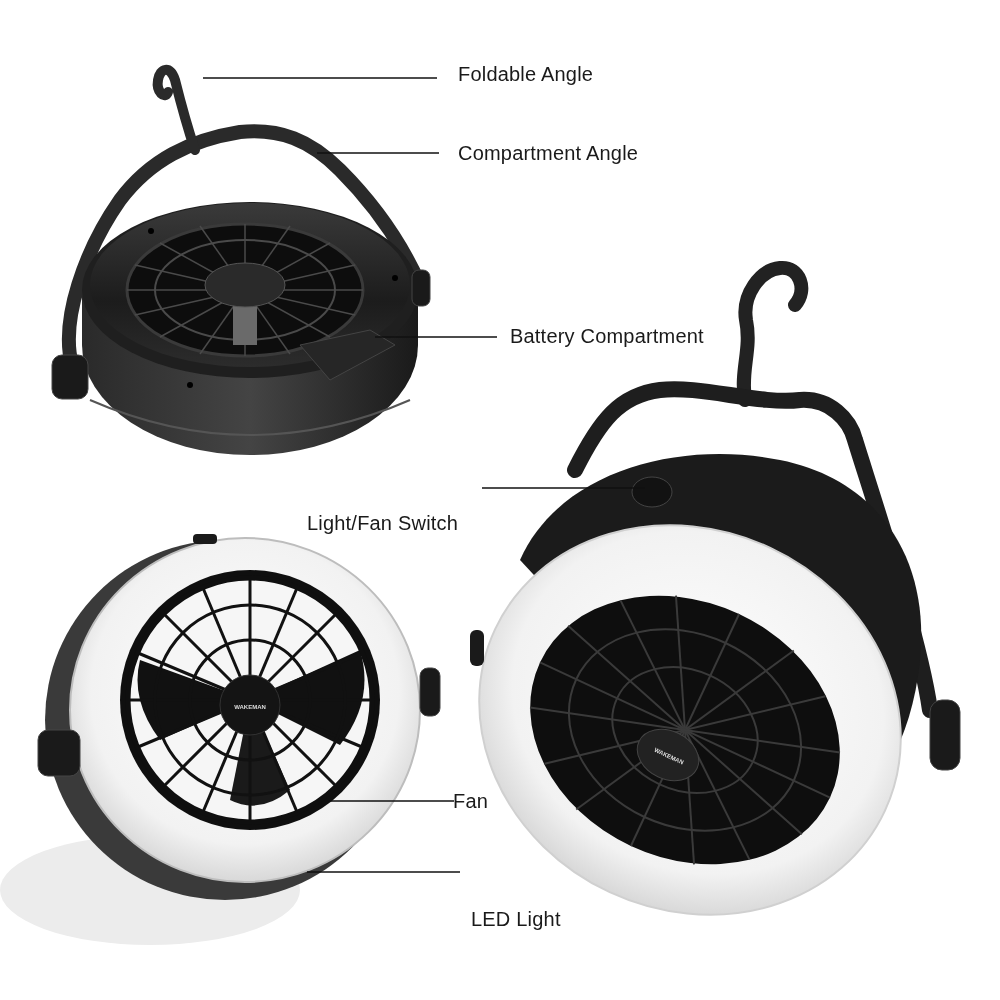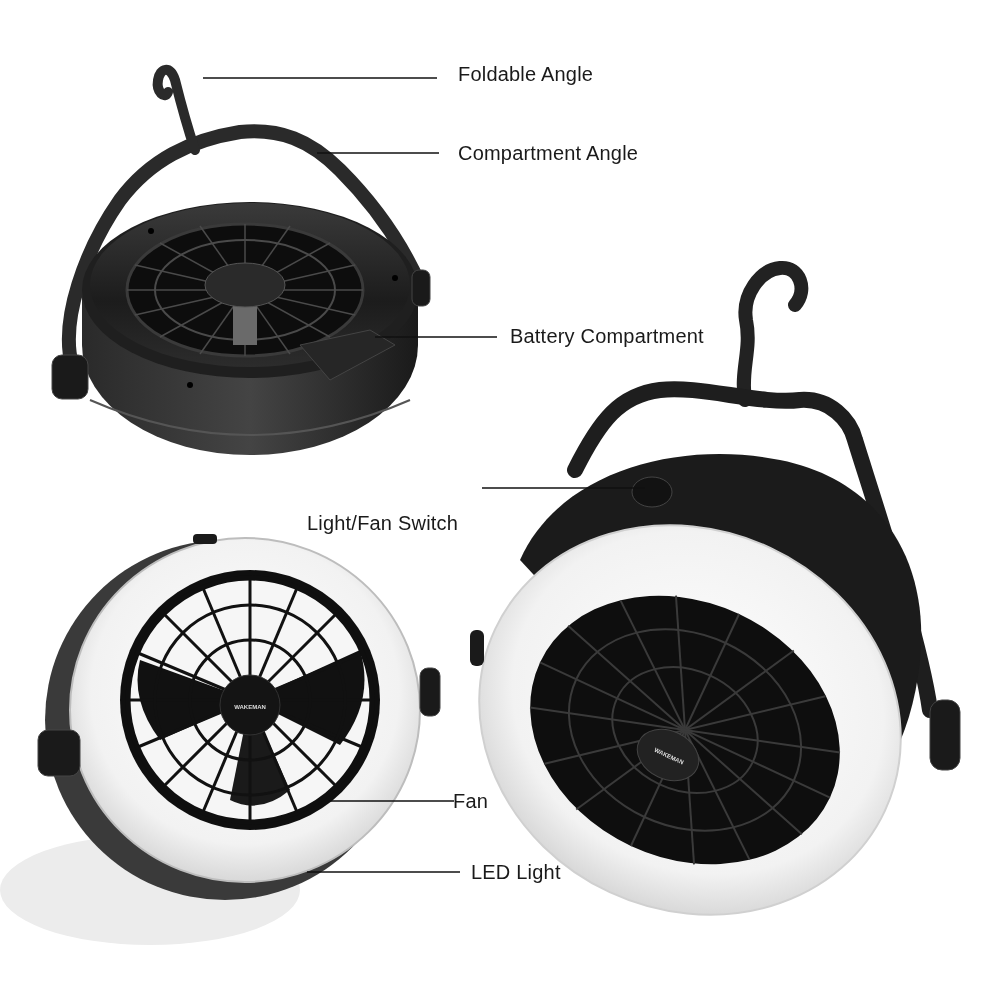--- a/index.html
+++ b/index.html
@@ -166,14 +166,14 @@
       <line x1="330" y1="801" x2="454" y2="801"></line>
       <line x1="307" y1="872" x2="460" y2="872"></line>
     </g>
   </svg>
 
   <div class="callout-label" style="left:458px;top:63px;">Foldable Angle</div>
   <div class="callout-label" style="left:458px;top:142px;">Compartment Angle</div>
   <div class="callout-label" style="left:510px;top:325px;">Battery Compartment</div>
   <div class="callout-label" style="left:307px;top:476px;margin-top:36px;">Light/Fan Switch</div>
   <div class="callout-label" style="left:453px;top:790px;">Fan</div>
-  <div class="callout-label" style="left:471px;top:861px;">LED Light</div>
+  <div class="callout-label" style="left:471px;top:908px;">LED Light</div>
 </div>
 
 </body></html>

